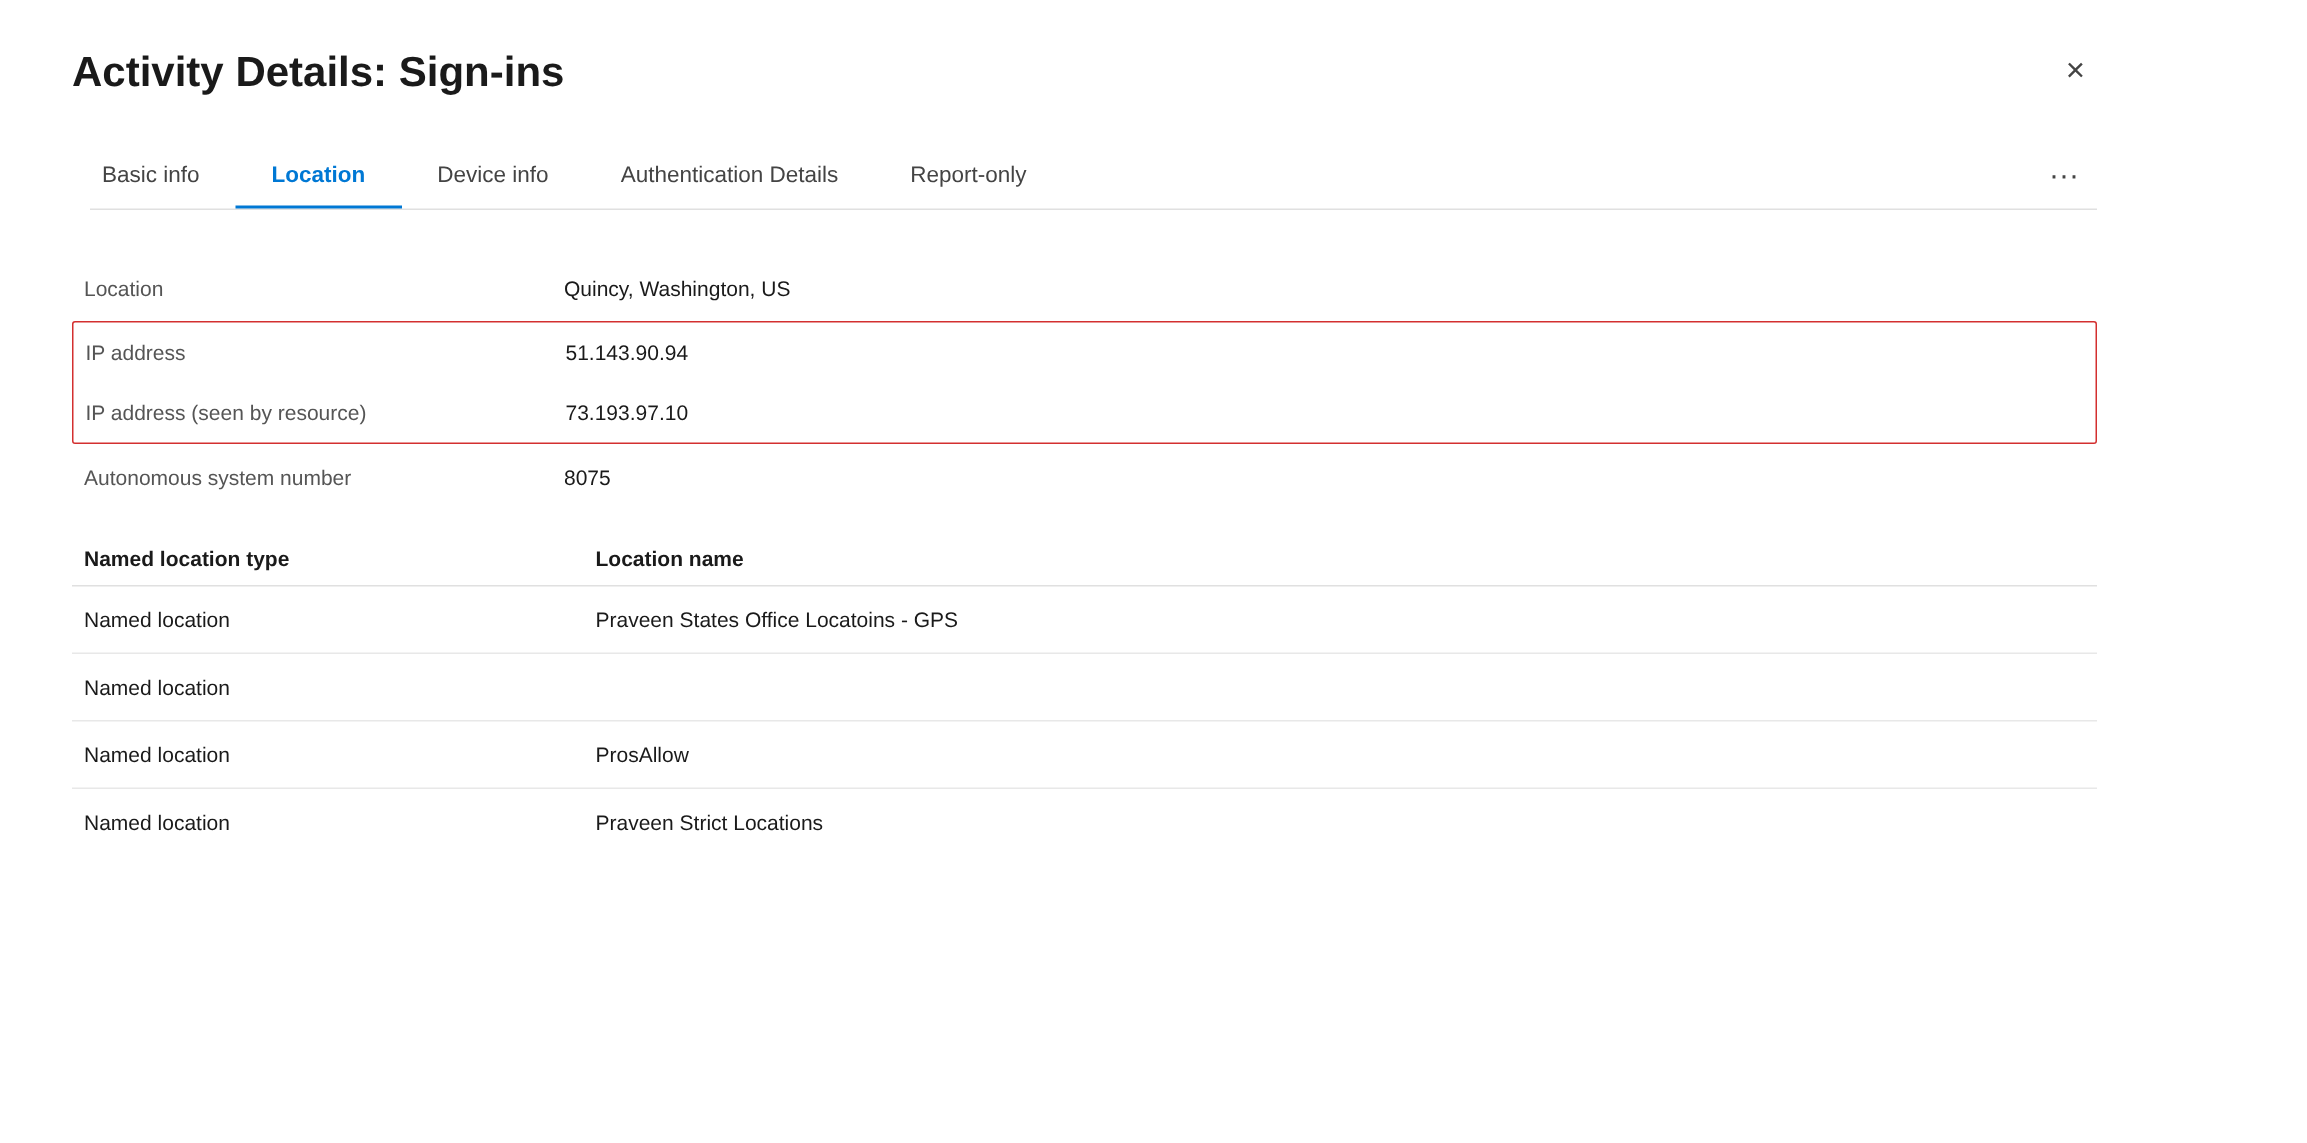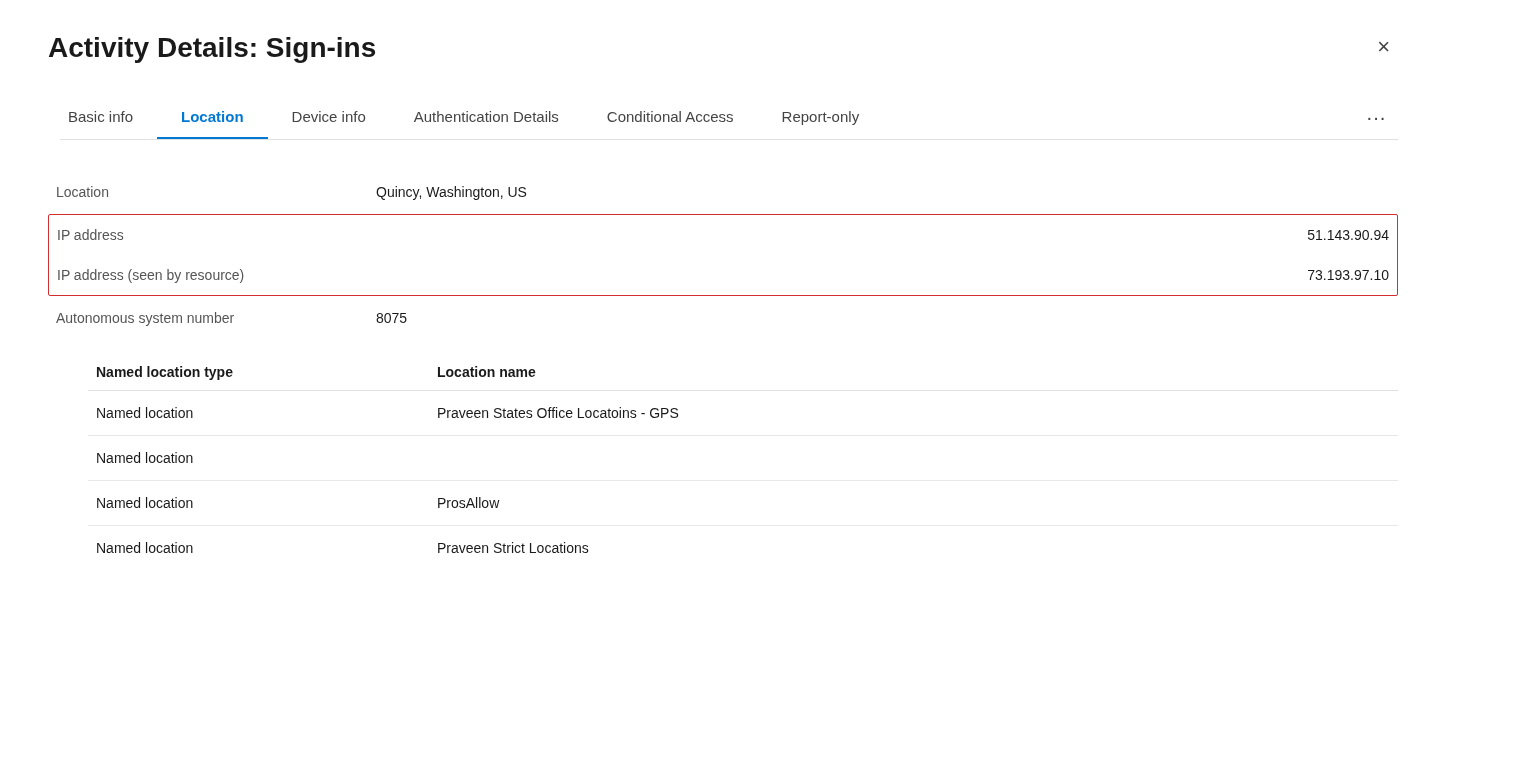--- a/index.html
+++ b/index.html
@@ -94,28 +94,26 @@
       color: #1a1a1a;
       font-size: 14px;
     }
     .highlighted-box {
       border: 1.5px solid #d32f2f;
       margin: 2px 0;
       border-radius: 2px;
     }
     .highlighted-box .info-row {
       padding: 10px 8px;
-      justify-content: space-between;
     }
     .section-gap {
       margin-top: 20px;
     }
     .table-section {
       margin-top: 16px;
-      margin-left: 40px;
     }
     .table-header-row {
       display: flex;
       padding: 10px 8px;
       border-bottom: 1px solid #e0e0e0;
     }
     .table-header-cell {
       font-weight: 700;
       font-size: 14px;
       color: #1a1a1a;
@@ -143,21 +141,20 @@
   <div class="panel-header">
     <h1 class="panel-title">Activity Details: Sign-ins</h1>
     <button class="close-btn">×</button>
   </div>
 
   <div class="tabs">
     <button class="tab">Basic info</button>
     <button class="tab active">Location</button>
     <button class="tab">Device info</button>
     <button class="tab">Authentication Details</button>
-    <button class="tab">Conditional Access</button>
     <button class="tab">Report-only</button>
     <button class="tab-more">···</button>
   </div>
 
   <div class="content">
 
     <div class="info-row">
       <span class="info-label">Location</span>
       <span class="info-value">Quincy, Washington, US</span>
     </div>

